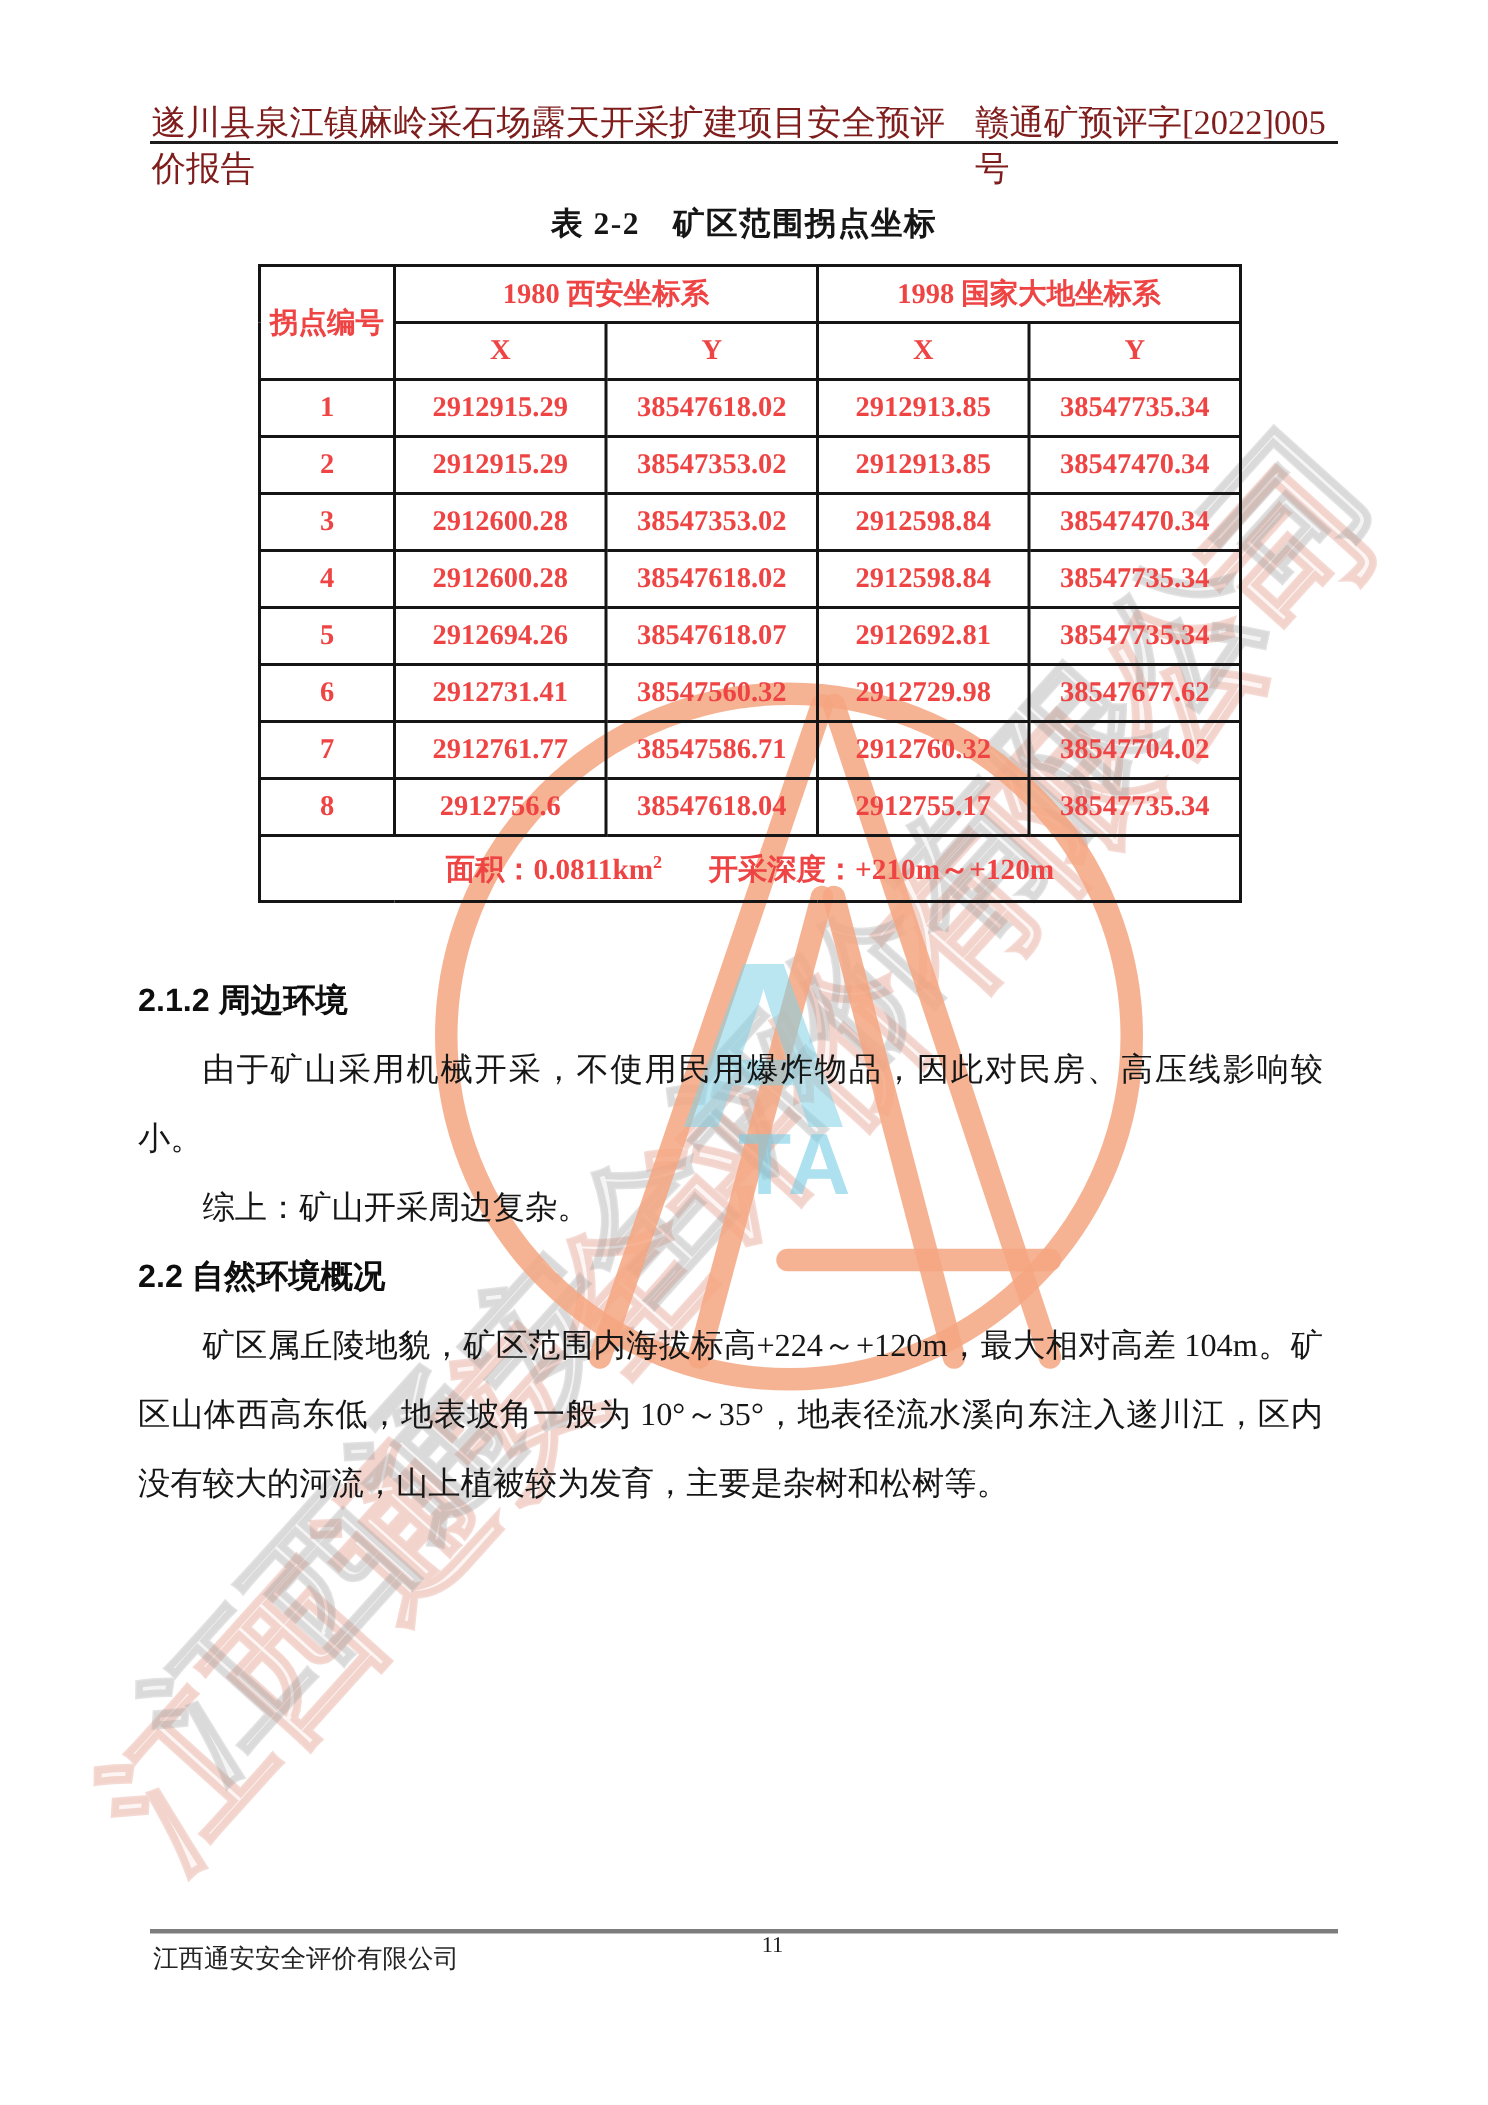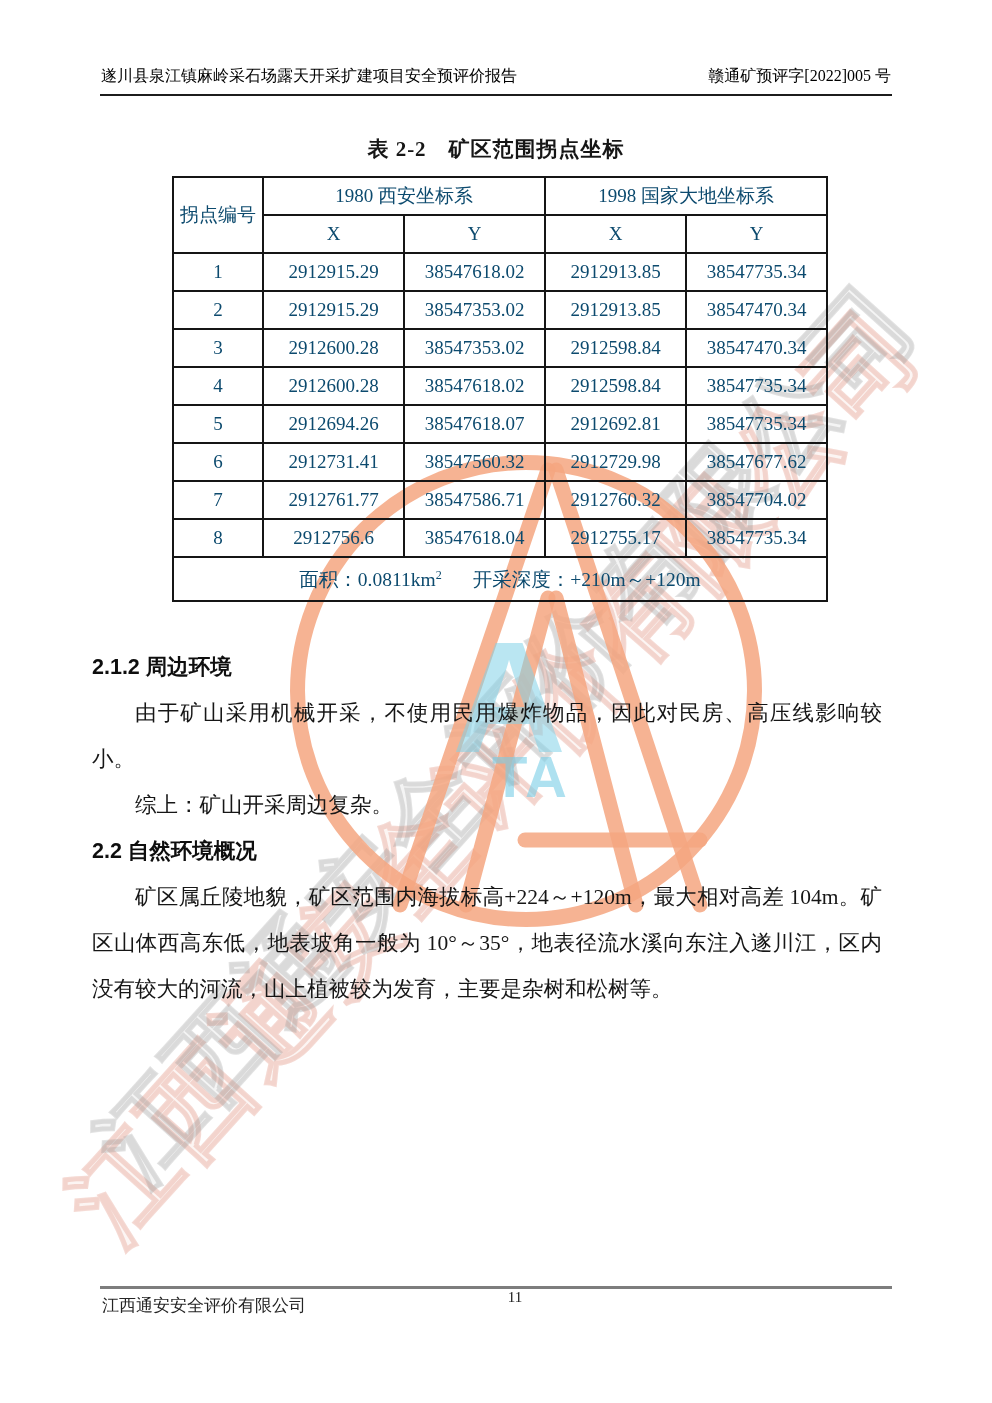--- a/index.html
+++ b/index.html
@@ -45,34 +45,34 @@
     position:absolute;left:0;right:0;top:903px;text-align:center;
     font-family:"Liberation Sans","DejaVu Sans",sans-serif;font-weight:bold;
     font-size:88px;line-height:96px;letter-spacing:4px;
     color:rgba(242,110,95,0.72);
   }
   
   .content-layer{position:absolute;inset:0;z-index:1;}
   .doc-header{
     position:absolute;top:66px;left:101px;right:101px;
     display:flex;justify-content:space-between;align-items:flex-end;
-    font-size:16px;color:#000000;
+    font-size:23px;color:#7f1d1d;
   }
   .header-rule{position:absolute;top:94px;left:100px;right:100px;height:2px;background:#1c1c1c;}
   .table-title{
     position:absolute;top:135px;left:0;right:0;text-align:center;
     font-size:21px;font-weight:600;letter-spacing:1px;
   }
   .coord-table{
     position:absolute;top:176px;left:172px;border-collapse:collapse;
     background:transparent;
   }
   .coord-table td{
     border:2px solid #151515;text-align:center;vertical-align:middle;
-    font-size:19px;padding:0;height:36px;color:#0c4a6e;
+    font-size:19px;padding:0;height:36px;color:#ef4444;font-weight:bold;
   }
   .coord-table td.corner{width:88px;}
   .coord-table col.c-num{width:88px;}
   .coord-table col.c-val{width:141px;}
   .coord-table td.summary-cell{height:42px;font-size:19.5px;}
   .coord-table sup{font-size:0.62em;vertical-align:super;}
   .summary-depth{margin-left:1.6em;margin-top:44px;}
   .body-text{
     position:absolute;top:644px;left:92px;width:790px;
     font-size:21.5px;line-height:46px;text-align:justify;

